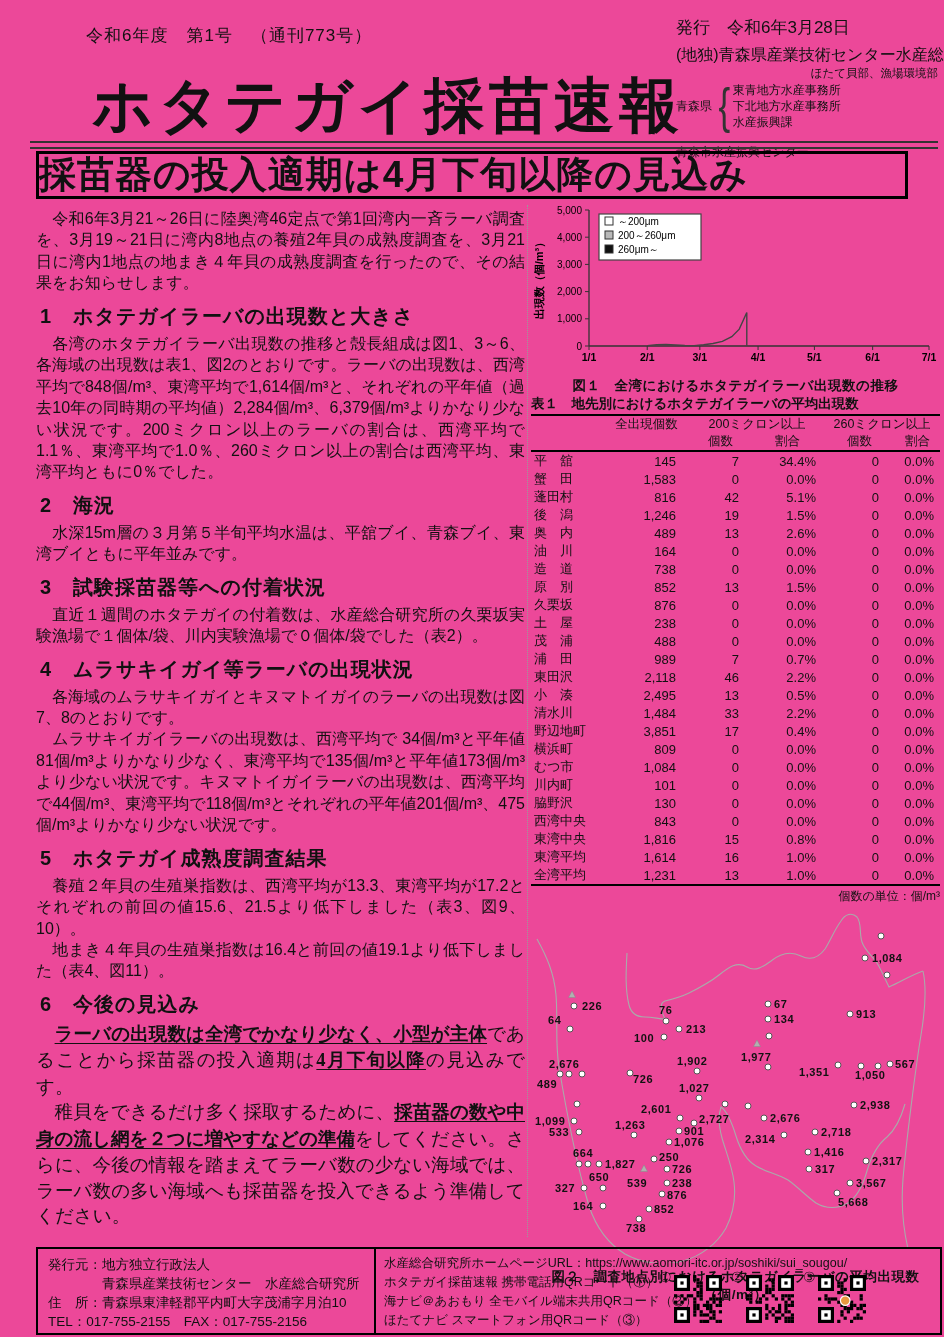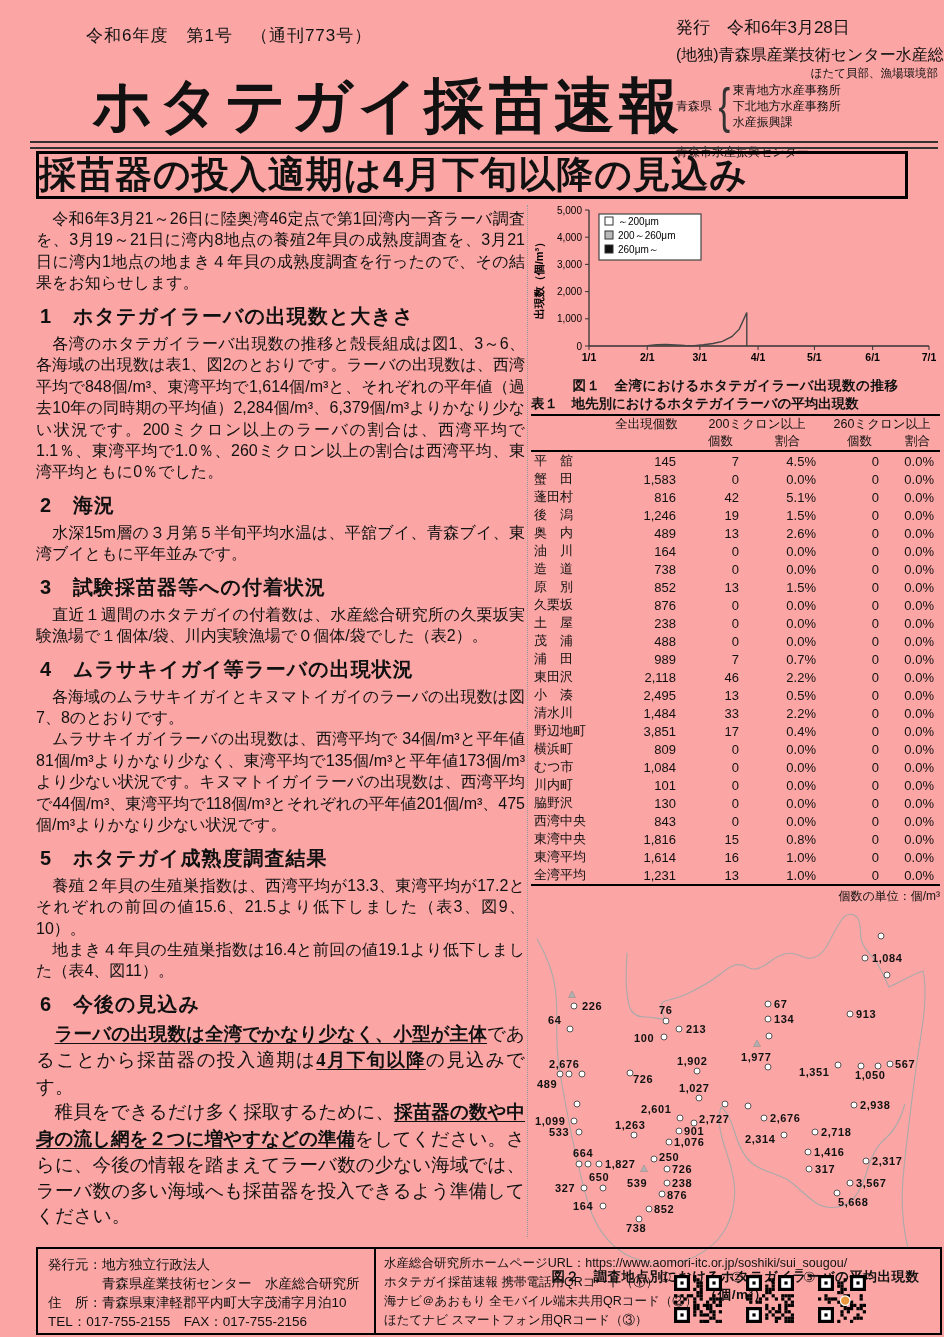--- a/index.html
+++ b/index.html
@@ -1,16 +1,16 @@
 <!DOCTYPE html>
 <html><head>
 <meta charset="utf-8">
 <style>
   html,body{margin:0;padding:0;background:#e8e8e8;}
-  .page{position:relative;width:944px;height:1337px;background:#fca5a5;margin:0 auto;
+  .page{position:relative;width:944px;height:1337px;background:#ec4899;margin:0 auto;
         font-family:"Liberation Sans",sans-serif;color:#111;overflow:hidden;}
 
   
   .hdr-issue{position:absolute;left:86px;top:24px;font-size:17px;letter-spacing:1px;}
   .hdr-right{position:absolute;left:676px;top:16px;width:262px;}
   .hdr-pub{font-size:17px;text-align:left;white-space:nowrap;}
   .hdr-org1{font-size:16px;margin-top:6px;white-space:nowrap;}
   .hdr-org2{font-size:11.5px;text-align:right;}
   .pref-row{display:flex;align-items:center;margin-top:1px;}
   .pref-label{font-size:12px;margin-right:4px;}
@@ -184,21 +184,21 @@
               <th>割合</th>
               <th>個数</th>
               <th>割合</th>
             </tr>
           </thead>
           <tbody>
             <tr>
               <td class="name" style="width:66px">平　舘</td>
               <td style="width:70px;padding-right:14px">145</td>
               <td style="width:46px;padding-right:12px">7</td>
-              <td style="width:62px;padding-right:8px">4.5%</td>
+              <td style="width:62px;padding-right:8px">34.4%</td>
               <td style="width:52px;padding-right:16px">0</td>
               <td style="padding-right:6px">0.0%</td>
             </tr>
             <tr>
               <td class="name" style="width:66px">蟹　田</td>
               <td style="width:70px;padding-right:14px">1,583</td>
               <td style="width:46px;padding-right:12px">0</td>
               <td style="width:62px;padding-right:8px">0.0%</td>
               <td style="width:52px;padding-right:16px">0</td>
               <td style="padding-right:6px">0.0%</td>

